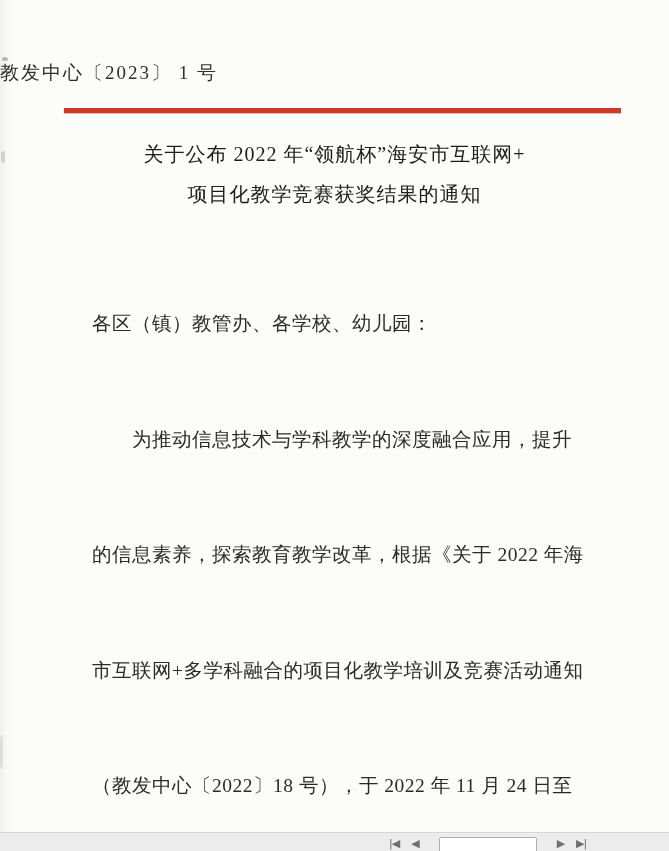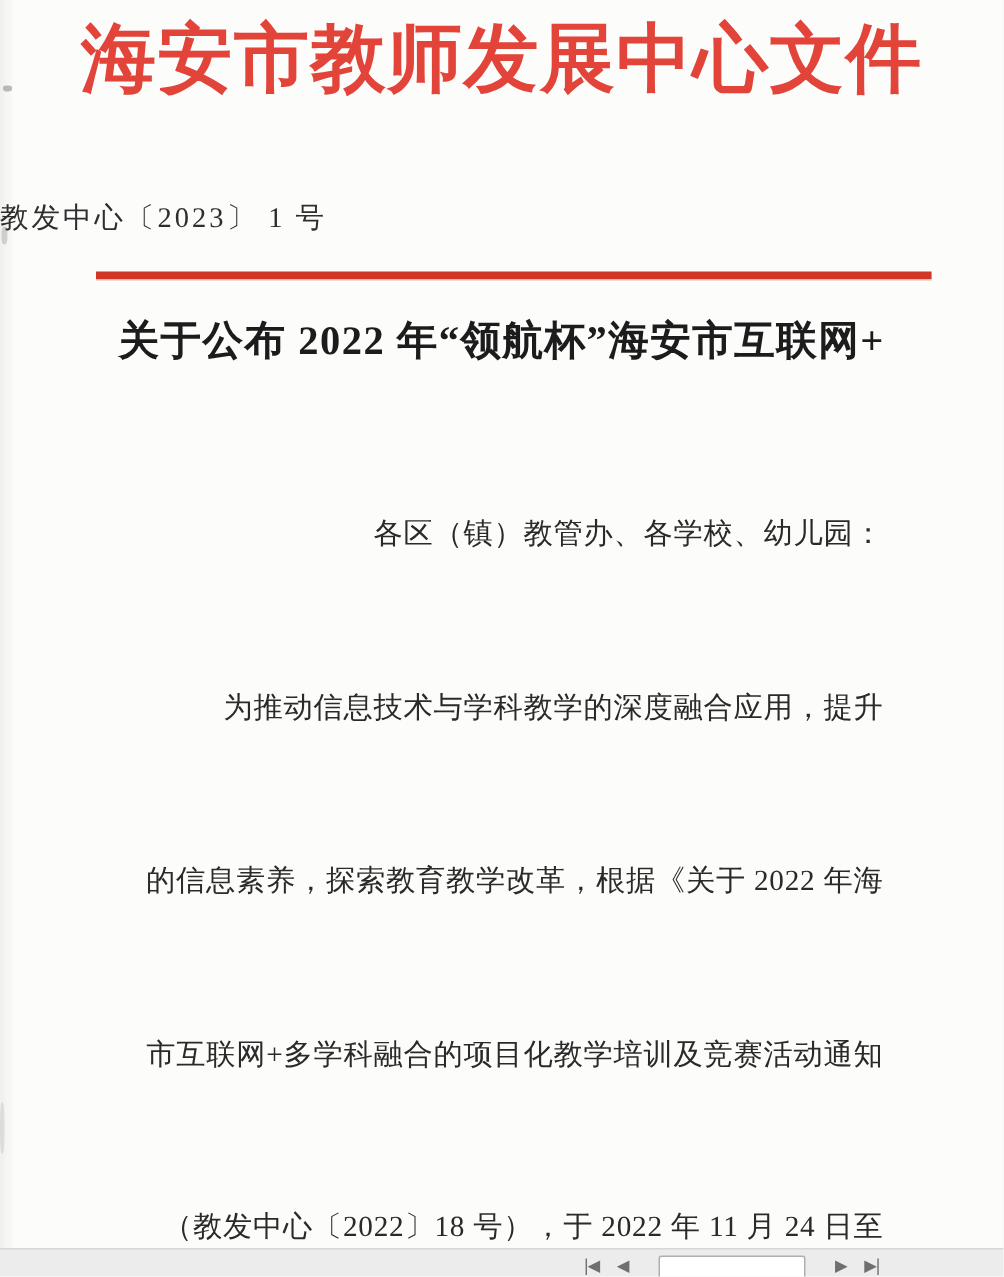--- a/index.html
+++ b/index.html
@@ -19,30 +19,30 @@
     font-size:19px;line-height:26px;color:#2e2e2e;letter-spacing:2px;
   }
   .red-rule{
     margin-top:22px;margin-left:64px;
     width:557px;height:5px;background:#cf3728;
     box-shadow:0 1px 0 rgba(207,55,40,.35);
   }
   
   .doc-title{
     margin-top:21px;text-align:center;
-    font-size:27px;line-height:40px;font-weight:bold;color:#1c1c1c;
+    font-size:20px;line-height:40px;font-weight:normal;color:#1c1c1c;
     letter-spacing:1px;
   }
   
   .body-text{
     margin:14px 80px 0 92px;
     font-size:19.5px;line-height:38.5px;color:#2a2a2a;
     letter-spacing:0.5px;white-space:pre-wrap;
   }
-  .body-line{height:38.5px;overflow:hidden;text-align:right;}
+  .body-line{height:38.5px;overflow:hidden;}
   
   .toolbar{
     position:absolute;left:0;right:0;bottom:0;height:18px;
     background:#ececec;border-top:1px solid #d6d6d6;
     display:flex;align-items:flex-start;
     font-family:"DejaVu Sans","Liberation Sans",sans-serif;
   }
   .pager{display:flex;align-items:flex-start;margin-left:383px;}
   .pg-btn{
     color:#6f6f6f;font-size:11px;line-height:18px;cursor:pointer;
@@ -65,28 +65,28 @@
 </style>
 </head>
 <body>
 
 <div class="page">
   <div class="edge-shade"></div>
   <span class="speck sp1"></span>
   <span class="speck sp2"></span>
   <span class="speck sp3"></span>
 
-  <div class="letterhead">海安市教师发展中心文件</div>
 
   <div class="doc-number">教发中心〔2023〕 1 号</div>
 
   <div class="red-rule"></div>
 
   <div class="doc-title">
     <div>关于公布 2022 年“领航杯”海安市互联网+</div>
+    <div>项目化教学竞赛获奖结果的通知</div>
   </div>
 
   <div class="body-text">
     <div class="body-line">各区（镇）教管办、各学校、幼儿园：</div>
     <div class="body-line">　　为推动信息技术与学科教学的深度融合应用，提升师生</div>
     <div class="body-line">的信息素养，探索教育教学改革，根据《关于 2022 年海安</div>
     <div class="body-line">市互联网+多学科融合的项目化教学培训及竞赛活动通知 》</div>
     <div class="body-line">（教发中心〔2022〕18 号），于 2022 年 11 月 24 日至 2023</div>
     
     

